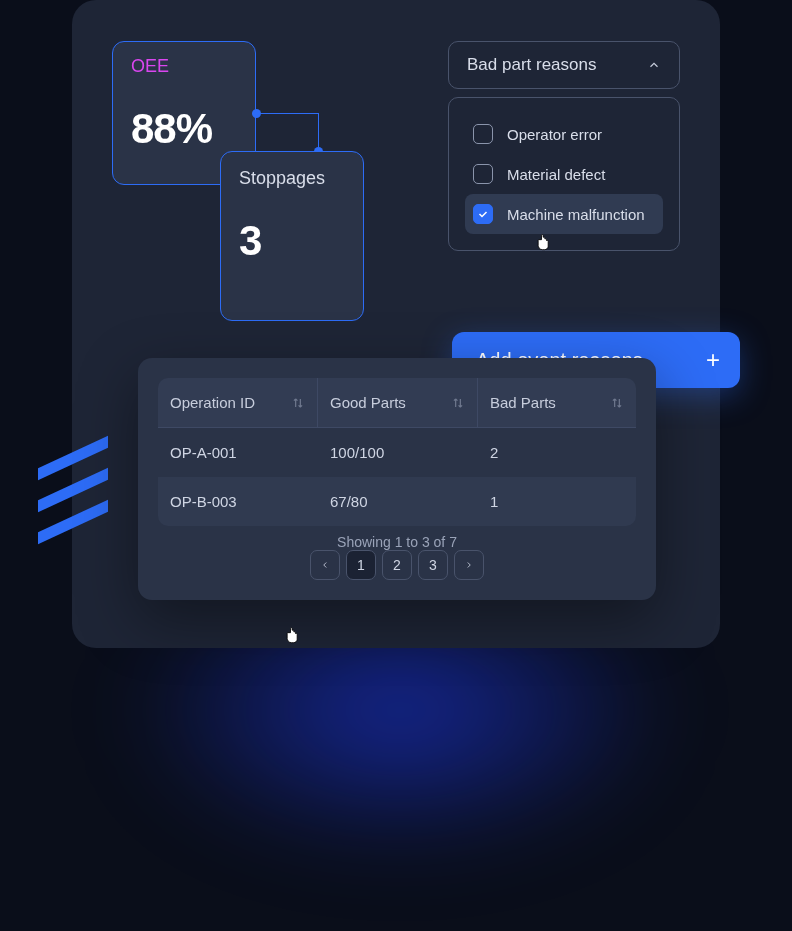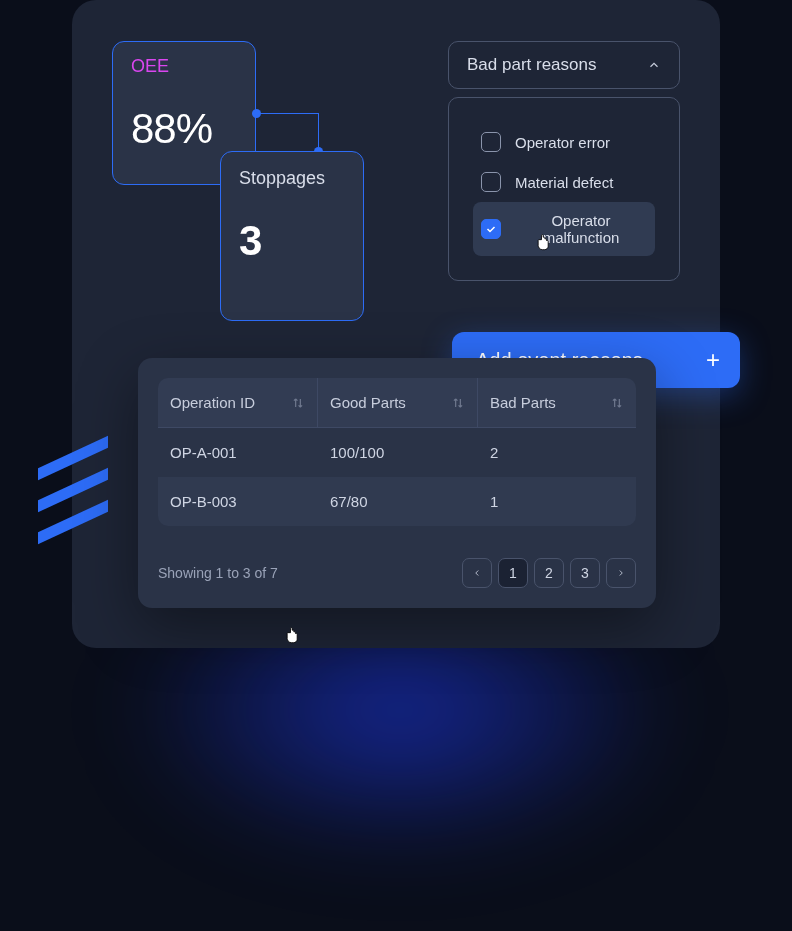--- a/index.html
+++ b/index.html
@@ -48,21 +48,21 @@
     top: 41px;
     width: 144px;
     height: 144px;
     background: #2a3347;
     border: 1px solid #2d6cf6;
     border-radius: 12px;
     padding: 14px 18px;
     color: #d9deea;
   }
   .oee-title { font-size: 18px; font-weight: 500; color: #d946ef; }
-  .oee-value { font-size: 42px; font-weight: 400; color: #fff; margin-top: 28px; letter-spacing: -1px; }
+  .oee-value { font-size: 42px; font-weight: 700; color: #fff; margin-top: 28px; letter-spacing: -1px; }
   .stop-card {
     position: absolute;
     left: 220px;
     top: 151px;
     width: 144px;
     height: 170px;
     background: #2a3347;
     border: 1px solid #2d6cf6;
     border-radius: 12px;
     padding: 16px 18px;
@@ -109,21 +109,21 @@
     font-size: 17px;
   }
   .chevron { width: 14px; height: 14px; }
   .options-panel {
     position: absolute;
     left: 448px;
     top: 97px;
     width: 232px;
     border: 1px solid #49536b;
     border-radius: 10px;
-    padding: 24px;
+    padding: 16px;
     text-align: center;
   }
   .option {
     display: flex;
     align-items: center;
     gap: 14px;
     padding: 10px 8px;
     border-radius: 8px;
     color: #d9deea;
     font-size: 15px;
@@ -207,21 +207,22 @@
   .trow.alt { background: #303a50; }
   .td {
     padding: 16px 12px;
     color: #cfd5e3;
     font-size: 15px;
   }
   .pager {
     display: flex;
     align-items: center;
     justify-content: space-between;
-    margin-top: 32px;
+    margin-top: 8px;
+    flex-direction: column;
   }
   .pager-text { color: #9aa3b8; font-size: 14px; }
   .pager-btns { display: flex; gap: 6px; }
   .pbtn {
     width: 30px;
     height: 30px;
     border: 1px solid #49536b;
     border-radius: 7px;
     display: flex;
     align-items: center;
@@ -273,21 +274,21 @@
   <div class="option">
     <div class="checkbox"></div>
     <span>Material defect</span>
   </div>
   <div class="option selected">
     <div class="checkbox checked">
       <svg width="12" height="12" viewBox="0 0 24 24" fill="none" stroke="#fff" stroke-width="3">
           <polyline points="5 12 10 17 19 8"></polyline>
         </svg>
     </div>
-    <span>Operator malfunction</span>
+    <span>Machine malfunction</span>
   </div>
 </div>
 
 <svg class="cursor" style="left:534px; top:232px;" viewBox="0 0 24 24" fill="#fff" stroke="#000" stroke-width="1">
   <path d="M9 3v5l-3 0c-1 0-1 1-1 1v6c0 2 2 5 5 5h3c2 0 4-2 4-4v-6c0-1-1-1-1-1h-1v-1c0-1-1-1-1-1h-1v-1c0-1-1-1-1-1h-1V3c0-1-1-1-1-1s-1 0-1 1z"></path>
 </svg>
 
 <div class="add-btn">
   <span>Add event reasons</span>
   <span class="plus">+</span>

